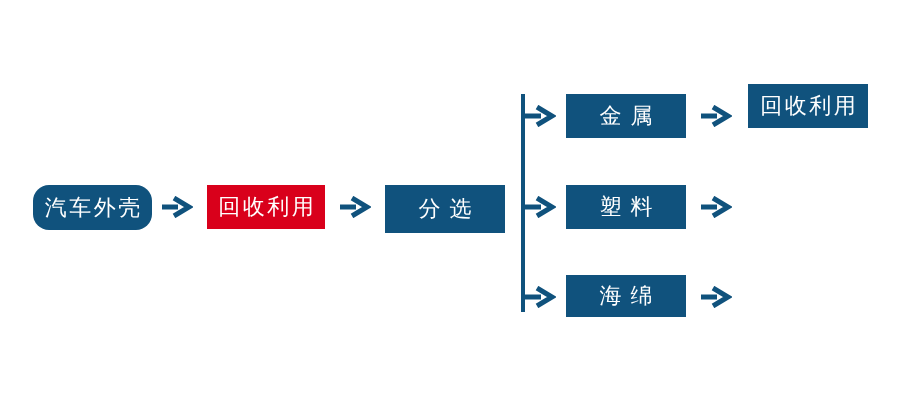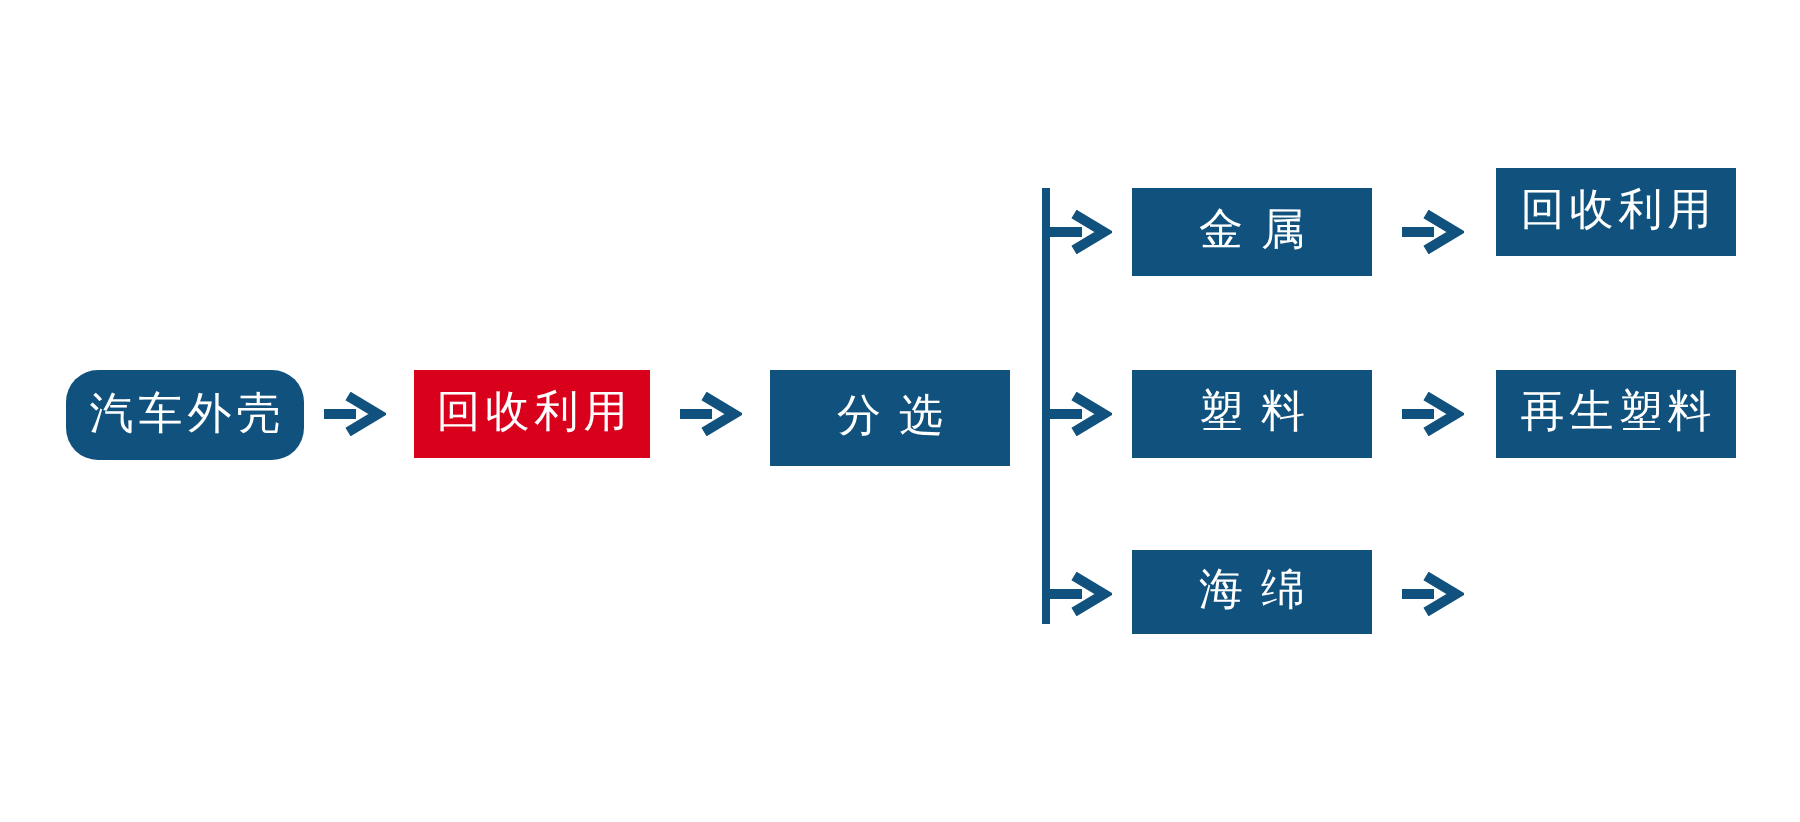--- a/index.html
+++ b/index.html
@@ -86,23 +86,20 @@
     <path d="M1 11 H 17"></path>
       <path d="M13 2 L 28 11 L 13 20"></path>
   </svg>
   <div class="box box--blue box--pair" style="left:566px;top:185px;width:120px;height:44px;">
     <span>塑料</span>
   </div>
   <svg class="arrow" style="left:700px;top:196px;" viewBox="0 0 32 22">
     <path d="M1 11 H 17"></path>
       <path d="M13 2 L 28 11 L 13 20"></path>
   </svg>
-  <div class="box box--blue box--quad" style="left:748px;top:185px;width:120px;height:44px;">
-    <span>再生塑料</span>
-  </div>
 
   <svg class="arrow" style="left:524px;top:286px;" viewBox="0 0 32 22">
     <path d="M1 11 H 17"></path>
       <path d="M13 2 L 28 11 L 13 20"></path>
   </svg>
   <div class="box box--blue box--pair" style="left:566px;top:275px;width:120px;height:42px;">
     <span>海绵</span>
   </div>
   <svg class="arrow" style="left:700px;top:286px;" viewBox="0 0 32 22">
     <path d="M1 11 H 17"></path>

